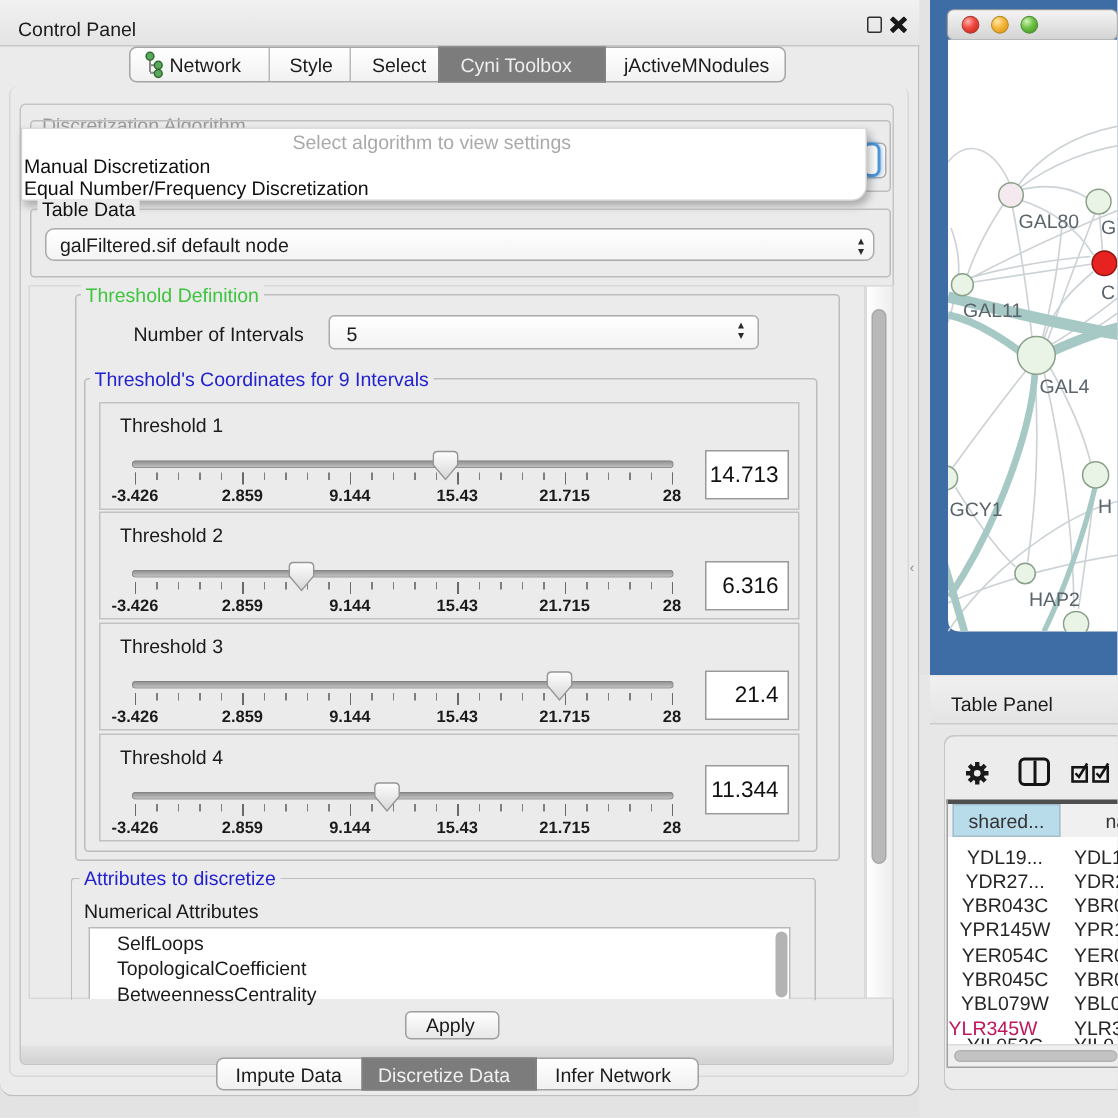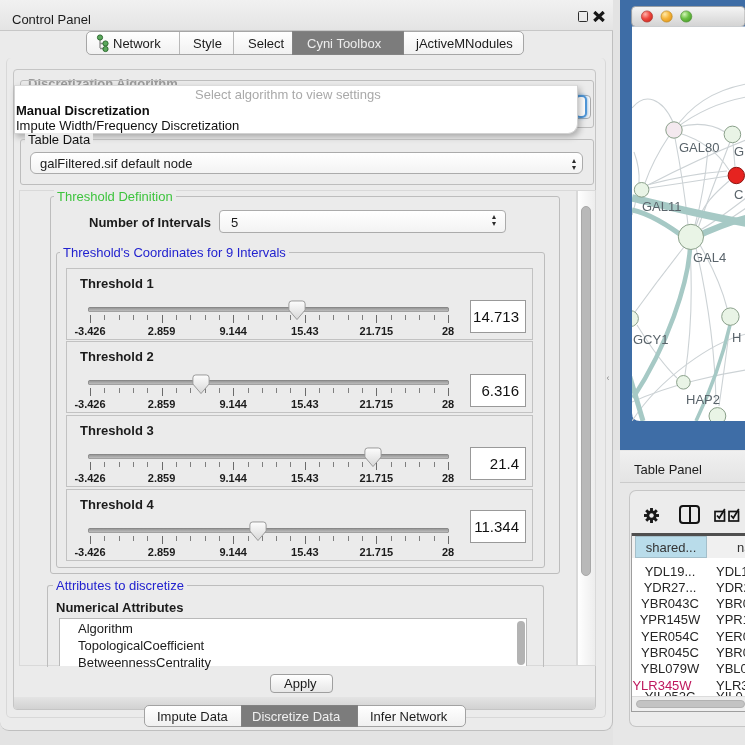--- a/index.html
+++ b/index.html
@@ -1,18 +1,18 @@
 <!DOCTYPE html>
 <html><head><meta charset="utf-8">
 <style>
 html,body{margin:0;padding:0}
 body{width:745px;height:745px;overflow:hidden;background:#e3e3e3;font-family:"Liberation Sans",sans-serif;-webkit-font-smoothing:antialiased}
 .a{position:absolute}
 .t{position:absolute;font-size:13px;color:#1b1b1b;white-space:nowrap}
-.b{font-weight:bold}
+.b{font-weight:normal}
 .grp{position:absolute;border:1px solid #bdbdbd;border-radius:3px}
 .gl{position:absolute;font-size:13px;background:#ebebeb;padding:0 3px;white-space:nowrap;line-height:13px}
 .combo{position:absolute;border:1px solid #ababab;border-radius:4px;background:linear-gradient(#ffffff,#f3f3f3);box-sizing:border-box}
 .upar{position:absolute;width:0;height:0;border-left:2.8px solid transparent;border-right:2.8px solid transparent;border-bottom:4px solid #2b2b2b}
 .dnar{position:absolute;width:0;height:0;border-left:2.8px solid transparent;border-right:2.8px solid transparent;border-top:4px solid #2b2b2b}
 .tpanel{position:absolute;border:1px solid #c2c2c2;background:#ebebeb;box-sizing:border-box}
 .track{position:absolute;height:5px;border-radius:2.5px;background:linear-gradient(#8b8b8b,#c9c9c9);box-shadow:inset 0 0 0 0.5px #808080}
 .minor{position:absolute;height:5px;background:repeating-linear-gradient(to right,#7e7e7e 0,#7e7e7e 1px,transparent 1px,transparent 14.32px)}
 .major{position:absolute;height:8px;background:repeating-linear-gradient(to right,#6a6a6a 0,#6a6a6a 1px,transparent 1px,transparent 71.6px)}
 .tick{position:absolute;font-size:11px;font-weight:bold;color:#1b1b1b;transform:translateX(-50%);white-space:nowrap}
@@ -50,21 +50,21 @@
 <div class="a" style="left:14px;top:697px;width:581px;height:12px;background:linear-gradient(#e4e4e4,#d2d2d2);border-radius:0 0 3px 3px"></div>
 
 <div class="t b" style="left:28px;top:76px;color:#9b9b9b">Discretization Algorithm</div>
 <div class="grp" style="left:20px;top:80px;width:572px;height:46px"></div>
 <div class="combo" style="left:30px;top:95px;width:561px;height:24px"></div>
 <div class="a" style="left:575px;top:95px;width:12px;height:23px;border:2.5px solid #4f96d7;border-radius:5px;box-shadow:0 0 2.5px 1px rgba(90,155,215,.5);background:#fdfdfd;box-sizing:border-box"></div>
 
 <div class="a" style="left:14px;top:85px;width:564px;height:49px;background:#ffffff;border:1px solid #d2d2d2;border-top-color:#dcdcdc;border-radius:0 0 10px 0;box-shadow:2px 3px 6px rgba(0,0,0,.28);box-sizing:border-box"></div>
 <div class="t" style="left:195px;top:87px;color:#a9a9a9">Select algorithm to view settings</div>
 <div class="t b" style="left:16px;top:103px;color:#0f0f0f">Manual Discretization</div>
-<div class="t" style="left:16px;top:118px;color:#0f0f0f">Impute Width/Frequency Discretization</div>
+<div class="t" style="left:16px;top:118px;color:#0f0f0f">Equal Number/Frequency Discretization</div>
 
 <div class="grp" style="left:20px;top:139px;width:572px;height:44px"></div>
 <div class="gl" style="left:25px;top:133px;color:#111">Table Data</div>
 <div class="combo" style="left:30px;top:152px;width:553px;height:22px;border-radius:6px"></div>
 <div class="t" style="left:40px;top:156px">galFiltered.sif default node</div>
 <div class="upar" style="left:572.2px;top:158.8px"></div>
 <div class="dnar" style="left:572.2px;top:166.2px"></div>
 
 <div class="a" style="left:19px;top:190px;width:558px;height:476px;border:1px solid #d9d9d9;box-sizing:border-box"></div>
 
@@ -153,21 +153,21 @@
         <stop offset="0" stop-color="#fdfdfd"></stop>
         <stop offset="1" stop-color="#d7d7d7"></stop>
       </linearGradient>
     </defs>
   </svg>
 
 <div class="grp" style="left:47px;top:585px;width:495px;height:81px;border-bottom:none;border-radius:3px 3px 0 0"></div>
 <div class="gl" style="left:53px;top:579px;color:#2222cf">Attributes to discretize</div>
 <div class="t b" style="left:56px;top:600px">Numerical Attributes</div>
 <div class="a" style="left:59px;top:618px;width:468px;height:48px;background:#fff;border:1px solid #b9b9b9;border-bottom:none;box-sizing:border-box"></div>
-<div class="t" style="left:78px;top:621px">Algorithm</div>
+<div class="t" style="left:78px;top:621px">SelfLoops</div>
 <div class="t" style="left:78px;top:638px">TopologicalCoefficient</div>
 <div class="t" style="left:78px;top:655px">BetweennessCentrality</div>
 <div class="a" style="left:517px;top:621px;width:8px;height:44px;background:#b3b3b3;border-radius:4px"></div>
 
 <div class="a" style="left:270px;top:674px;width:63px;height:19px;border:1px solid #9f9f9f;border-radius:4px;background:linear-gradient(#ffffff,#e7e7e7);box-sizing:border-box"></div>
 <div class="t" style="left:284px;top:676px">Apply</div>
 
 <div class="a" style="left:144px;top:705px;width:322px;height:22px;background:linear-gradient(#ffffff,#f0f0f0);border:1px solid #a2a2a2;border-radius:5px;box-sizing:border-box"></div>
 <div class="a" style="left:241px;top:705px;width:117px;height:22px;background:#7c7c7c;border:1px solid #828282;box-sizing:border-box"></div>
 <div class="t" style="left:157px;top:709px">Impute Data</div>

